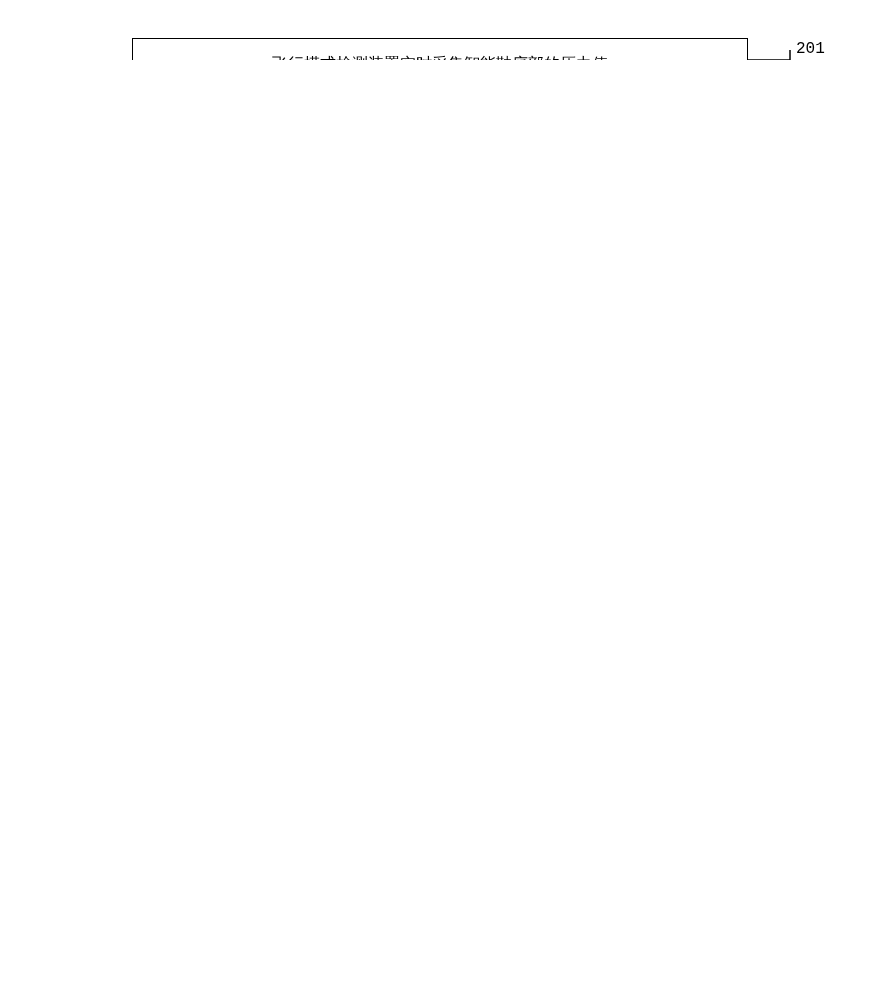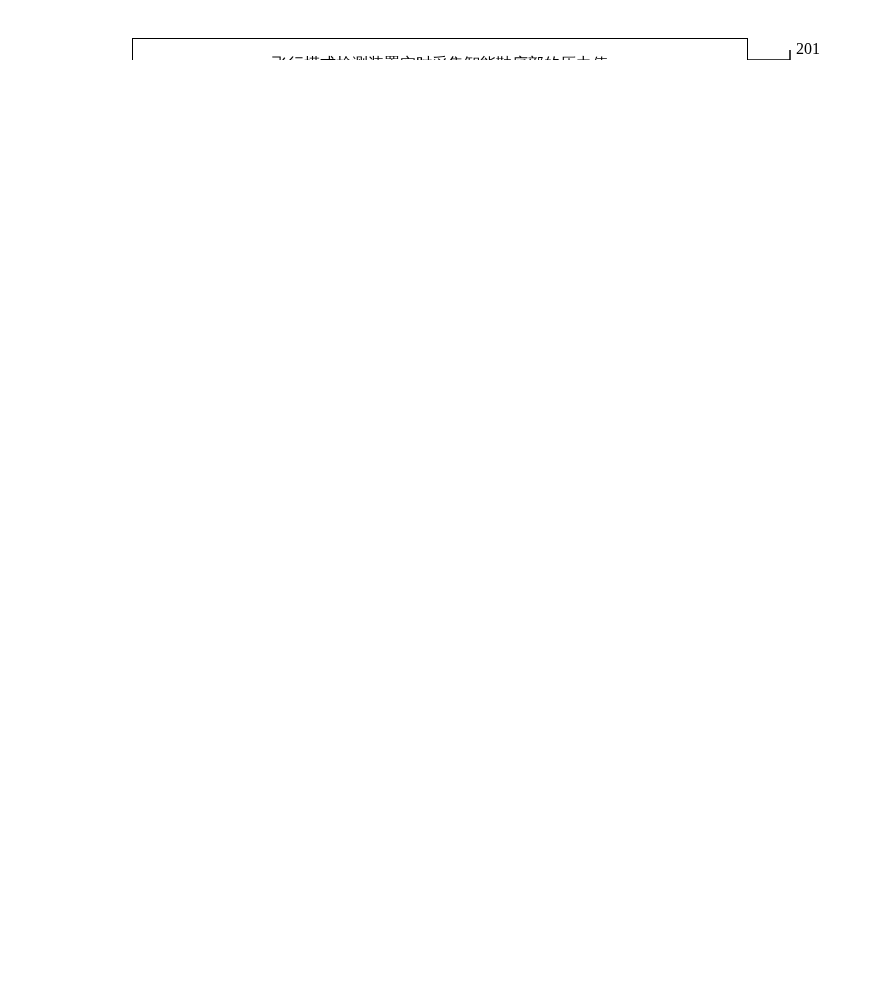--- a/index.html
+++ b/index.html
@@ -31,20 +31,21 @@
       background: #fff;
     }
     .diamond-inner {
       width: 100%;
       padding: 0 30px;
       text-align: center;
     }
     .ref-label {
       position: absolute;
       font-size: 16px;
+      font-family: Liberation Mono, monospace;
     }
     .edge-label {
       position: absolute;
       font-size: 16px;
     }
     svg.overlay {
       position: absolute;
       top: 0; left: 0;
       pointer-events: none;
     }

